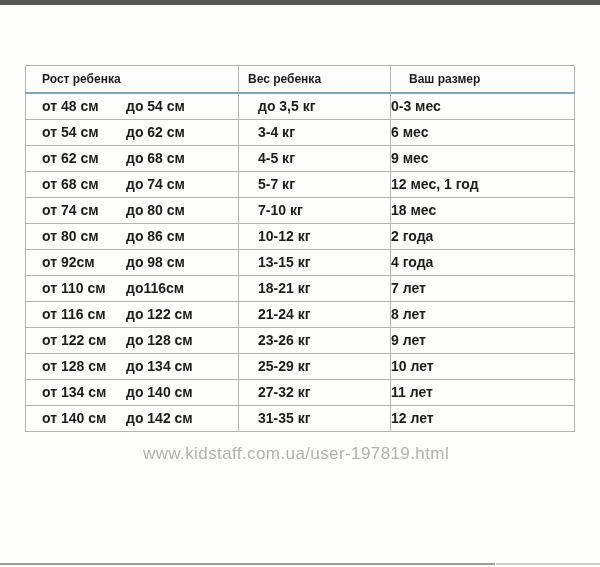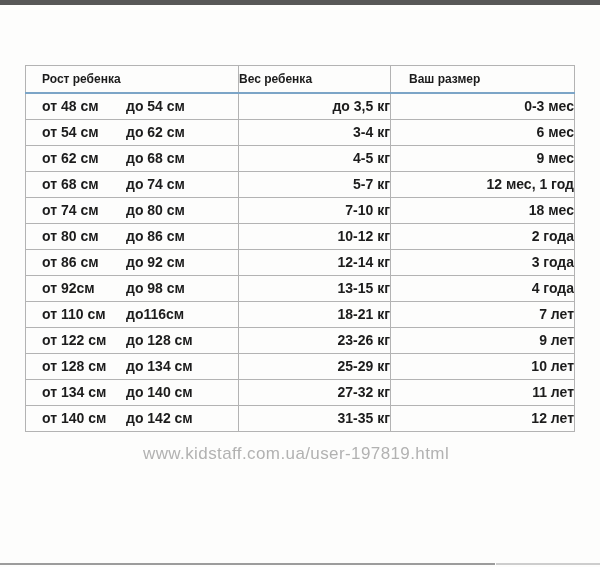--- a/index.html
+++ b/index.html
@@ -42,27 +42,27 @@
     font-weight:bold;color:var(--text);
     white-space:nowrap;overflow:hidden;
     background:transparent;
   }
   thead th{
     height:26px;font-size:12px;text-align:left;
     border-bottom:2px solid var(--blue);
     padding:0;
   }
   thead th.h1{padding-left:16px;}
-  thead th.h2{}
+  thead th.h2{padding-left:9px;}
   thead th.h3{padding-left:18px;margin-left:46px;}
   tbody td{height:25px;font-size:14px;line-height:25px;padding:0;}
   td.height-cell{padding-left:16px;}
   td.height-cell .from{display:inline-block;min-width:84px;}
-  td.weight-cell{padding-left:19px;text-align:right;}
-  td.size-cell{text-align:right;margin-top:34px;}
+  td.weight-cell{padding-left:19px;}
+  td.size-cell{text-align:left;margin-top:34px;}
   .bottom-line-left{
     position:absolute;top:563px;left:0;width:495px;height:2px;
     background:var(--line-left);
   }
   .bottom-line-right{
     position:absolute;top:563px;left:496px;width:104px;height:2px;
     background:var(--line-right);
   }
 </style>
 </head>
@@ -110,33 +110,33 @@
         <td class="height-cell"><span class="from">от 74 см</span><span class="to">до 80 см</span></td>
         <td class="weight-cell">7-10 кг</td>
         <td class="size-cell">18 мес</td>
       </tr>
       <tr>
         <td class="height-cell"><span class="from">от 80 см</span><span class="to">до 86 см</span></td>
         <td class="weight-cell">10-12 кг</td>
         <td class="size-cell">2 года</td>
       </tr>
       <tr>
-        <td class="height-cell"><span class="from">от 86 см</span><span class="to">до 92 см</span></td>
-        <td class="weight-cell">12-14 кг</td>
-        <td class="size-cell">3 года</td>
-      </tr>
-      <tr>
         <td class="height-cell"><span class="from">от 92см</span><span class="to">до 98 см</span></td>
         <td class="weight-cell">13-15 кг</td>
         <td class="size-cell">4 года</td>
       </tr>
       <tr>
         <td class="height-cell"><span class="from">от 110 см</span><span class="to">до116см</span></td>
         <td class="weight-cell">18-21 кг</td>
         <td class="size-cell">7 лет</td>
+      </tr>
+      <tr>
+        <td class="height-cell"><span class="from">от 116 см</span><span class="to">до 122 см</span></td>
+        <td class="weight-cell">21-24 кг</td>
+        <td class="size-cell">8 лет</td>
       </tr>
       <tr>
         <td class="height-cell"><span class="from">от 122 см</span><span class="to">до 128 см</span></td>
         <td class="weight-cell">23-26 кг</td>
         <td class="size-cell">9 лет</td>
       </tr>
       <tr>
         <td class="height-cell"><span class="from">от 128 см</span><span class="to">до 134 см</span></td>
         <td class="weight-cell">25-29 кг</td>
         <td class="size-cell">10 лет</td>

